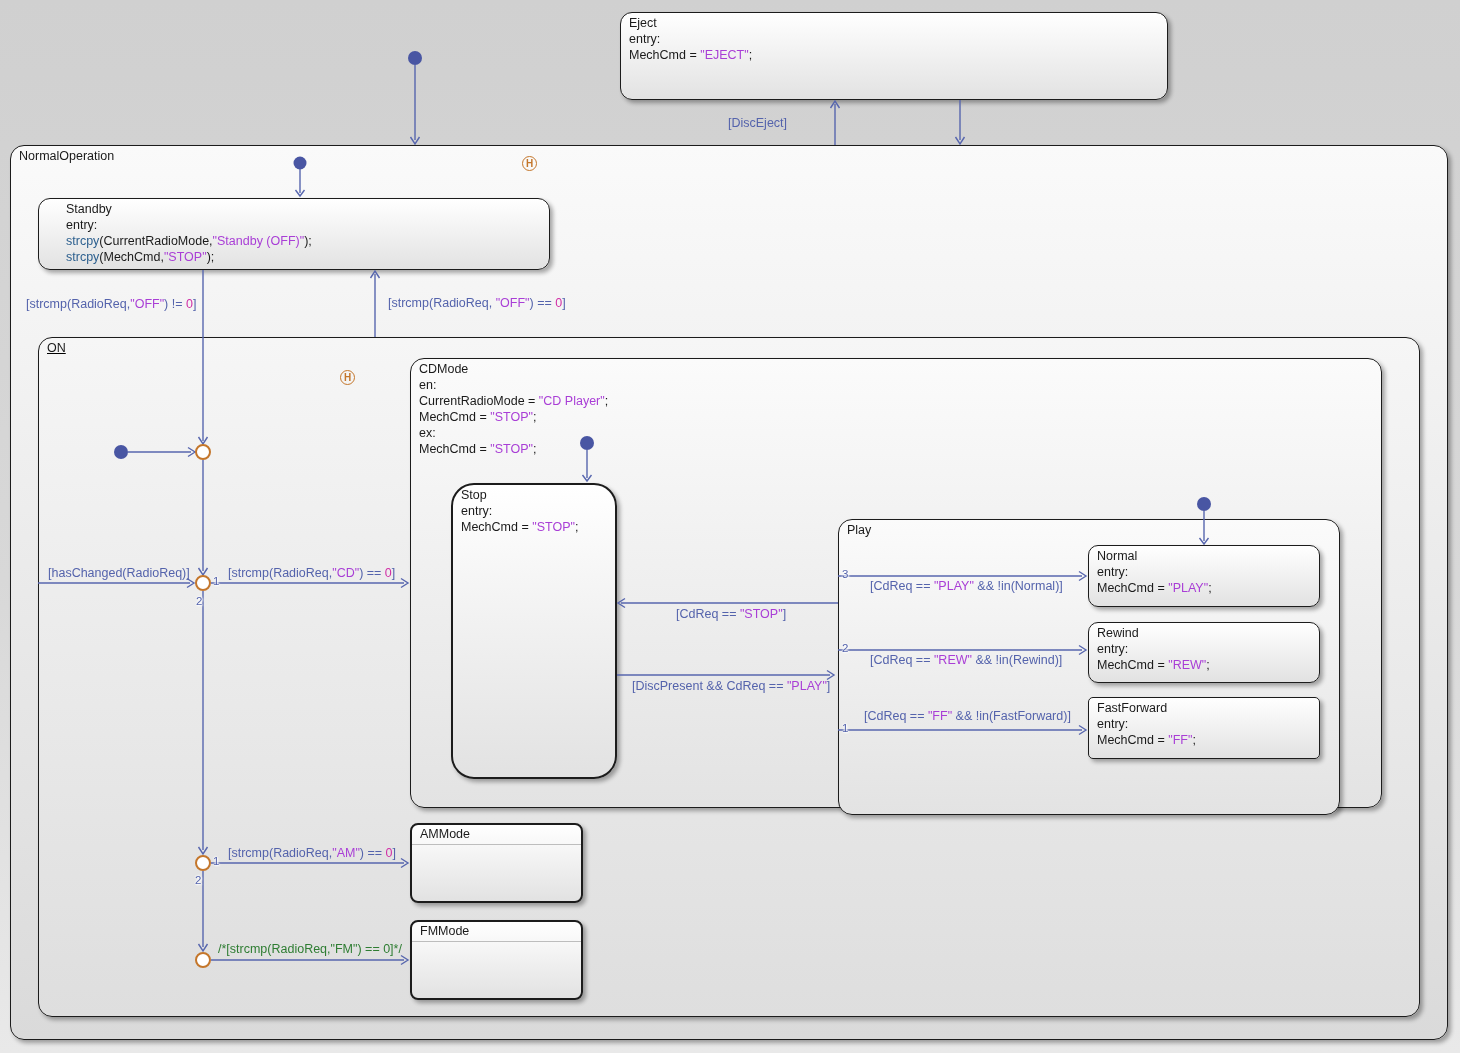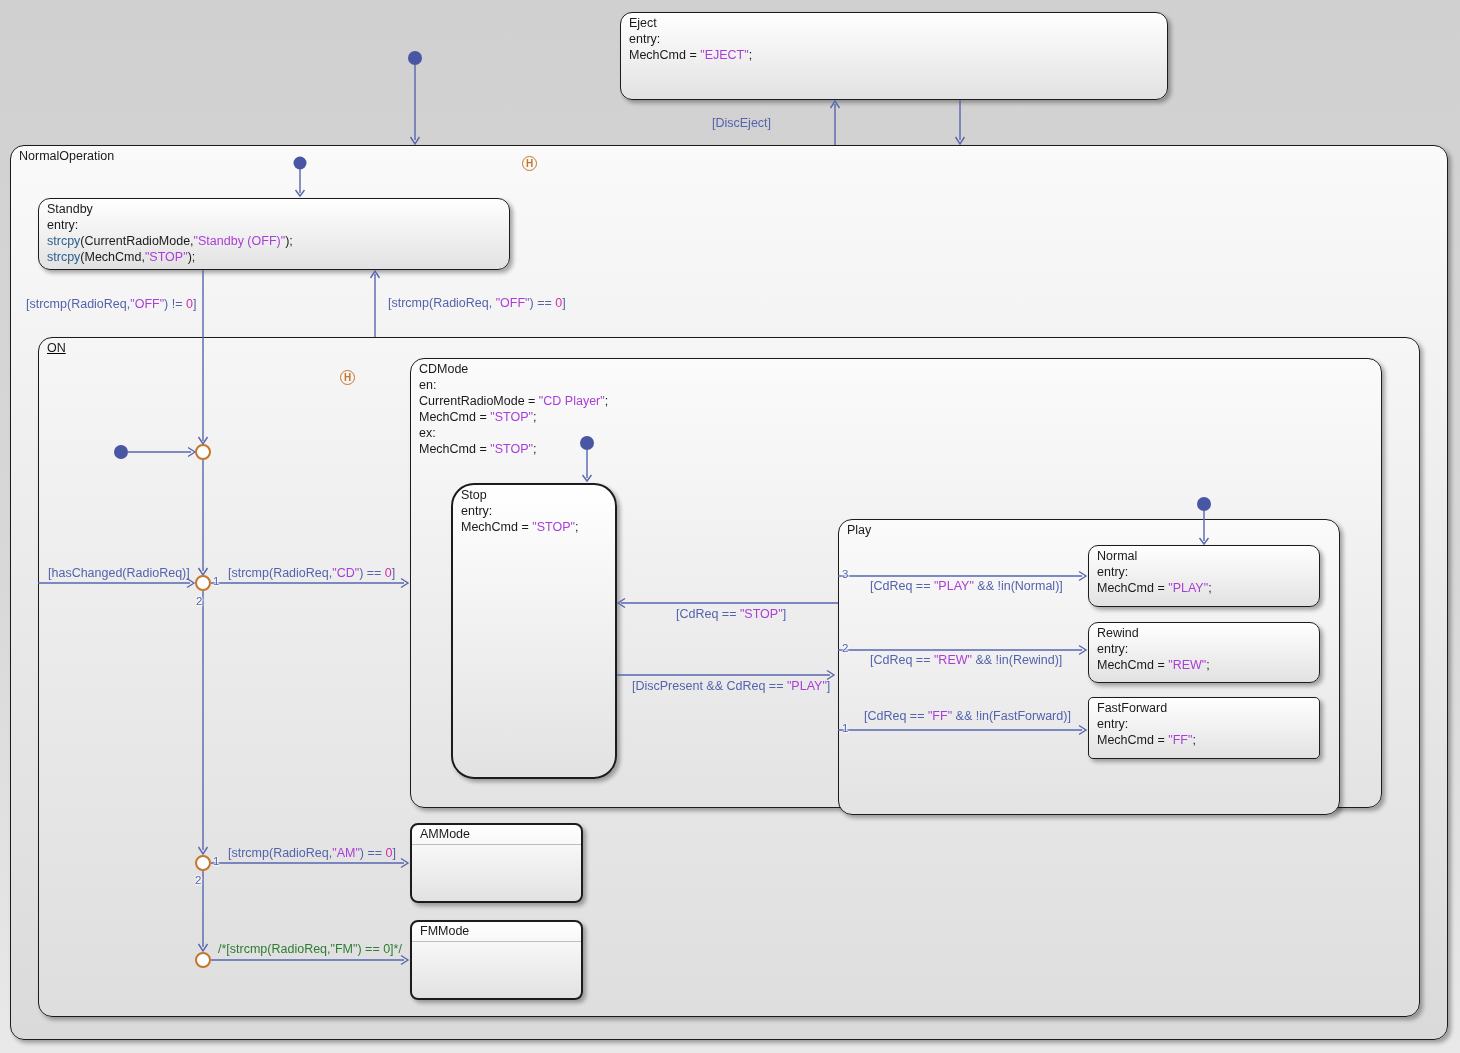--- a/index.html
+++ b/index.html
@@ -85,21 +85,21 @@
   </div>
 
   <div class="state" style="left:1088px;top:697px;width:232px;height:62px;border-radius:5px;">
     <div class="body">
       <div class="line">FastForward</div>
       <div class="line"><span class="c-k">entry:</span></div>
       <div class="line"><span class="c-k">MechCmd = </span><span class="c-s">"FF"</span><span class="c-k">;</span></div>
     </div>
   </div>
 
-  <div class="state" style="left:38px;top:198px;width:472px;height:72px;">
+  <div class="state" style="left:38px;top:198px;width:512px;height:72px;padding-left:19px;">
     <div class="body">
       <div class="line">Standby</div>
       <div class="line"><span class="c-k">entry:</span></div>
       <div class="line"><span class="c-b">strcpy</span><span class="c-k">(CurrentRadioMode,</span><span class="c-s">"Standby (OFF)"</span><span class="c-k">);</span></div>
       <div class="line"><span class="c-b">strcpy</span><span class="c-k">(MechCmd,</span><span class="c-s">"STOP"</span><span class="c-k">);</span></div>
     </div>
   </div>
 
   <div class="state thick" style="left:410px;top:823px;width:173px;height:80px;border-radius:8px;">
     <div class="titlebar">AMMode</div>
@@ -230,21 +230,21 @@
       <g>
         <line x1="838" y1="730" x2="1082" y2="730"></line>
           <path d="M1079,725.5 L1086,730 L1079,734.5"></path>
       </g>
     </g>
   </svg>
 
   <div class="hist" style="left:522px;top:156px;">H</div>
   <div class="hist" style="left:340px;top:370px;">H</div>
 
-  <div class="label" style="left:712px;top:116px;text-align:right;"><span class="c-t">[DiscEject]</span></div>
+  <div class="label" style="left:728px;top:116px;text-align:right;"><span class="c-t">[DiscEject]</span></div>
   <div class="label" style="left:26px;top:297px;"><span class="c-t">[</span><span class="c-t">strcmp</span><span class="c-t">(RadioReq,</span><span class="c-s">"OFF"</span><span class="c-t">) != </span><span class="c-n">0</span><span class="c-t">]</span></div>
   <div class="label" style="left:388px;top:296px;"><span class="c-t">[</span><span class="c-t">strcmp</span><span class="c-t">(RadioReq, </span><span class="c-s">"OFF"</span><span class="c-t">) == </span><span class="c-n">0</span><span class="c-t">]</span></div>
   <div class="label" style="left:48px;top:566px;"><span class="c-t">[hasChanged(RadioReq)]</span></div>
   <div class="label" style="left:228px;top:566px;"><span class="c-t">[strcmp(RadioReq,</span><span class="c-s">"CD"</span><span class="c-t">) == </span><span class="c-n">0</span><span class="c-t">]</span></div>
   <div class="label" style="left:228px;top:846px;"><span class="c-t">[strcmp(RadioReq,</span><span class="c-s">"AM"</span><span class="c-t">) == </span><span class="c-n">0</span><span class="c-t">]</span></div>
   <div class="label" style="left:218px;top:942px;"><span class="c-g">/*[strcmp(RadioReq,"FM") == 0]*/</span></div>
   <div class="label" style="left:676px;top:607px;"><span class="c-t">[CdReq == </span><span class="c-s">"STOP"</span><span class="c-t">]</span></div>
   <div class="label" style="left:632px;top:679px;"><span class="c-t">[DiscPresent &amp;&amp; CdReq == </span><span class="c-s">"PLAY"</span><span class="c-t">]</span></div>
   <div class="label" style="left:870px;top:579px;"><span class="c-t">[CdReq == </span><span class="c-s">"PLAY"</span><span class="c-t"> &amp;&amp; !in(Normal)]</span></div>
   <div class="label" style="left:870px;top:653px;"><span class="c-t">[CdReq == </span><span class="c-s">"REW"</span><span class="c-t"> &amp;&amp; !in(Rewind)]</span></div>

